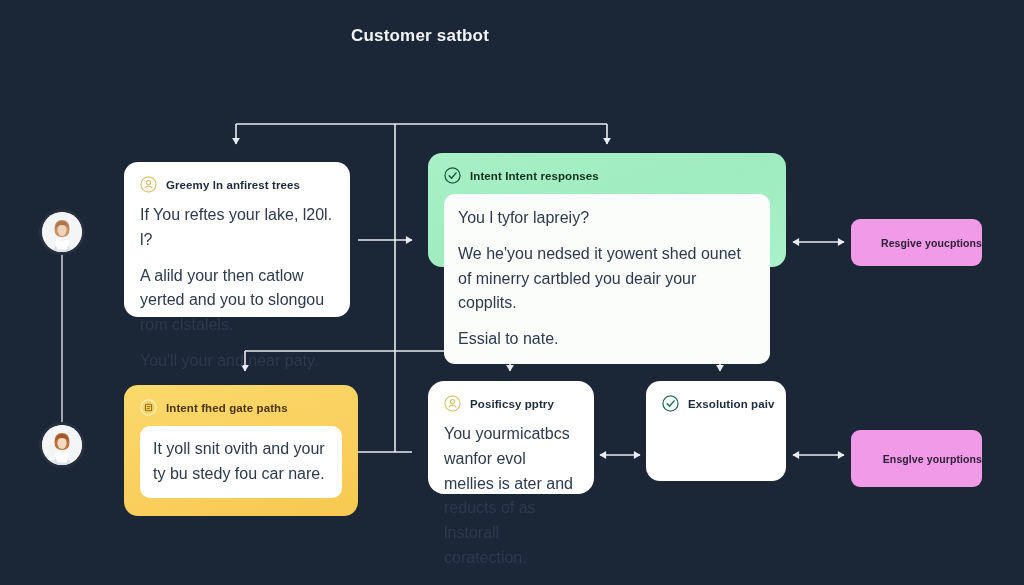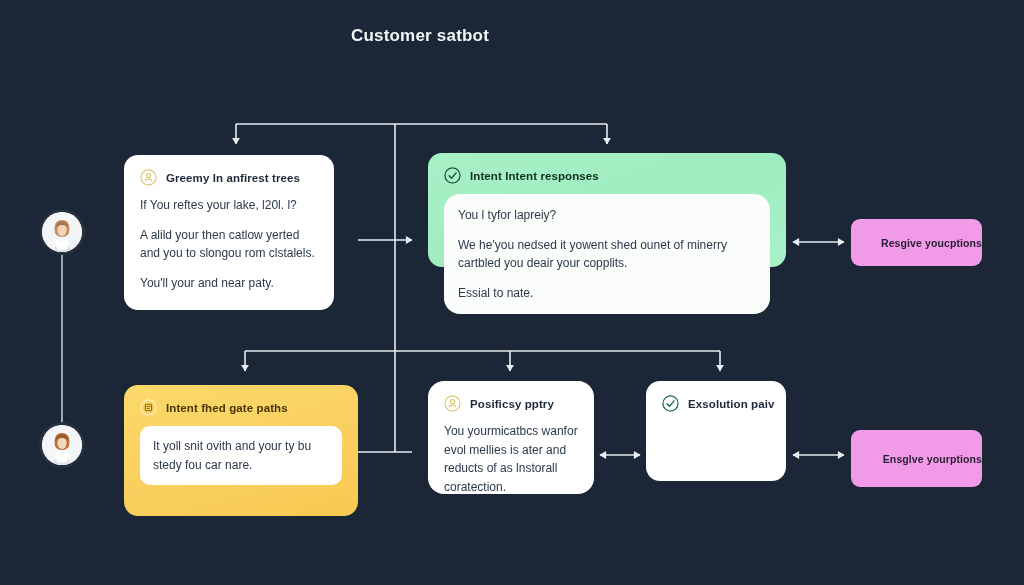--- a/index.html
+++ b/index.html
@@ -85,40 +85,40 @@
     font-size: 11.5px;
     font-weight: 700;
     color: #1d2a3a;
     letter-spacing: 0.1px;
     white-space: nowrap;
   }
   .card.green .card-title { color: #10301f; }
   .card.yellow .card-title { color: #4a3405; }
 
   .card-body {
-    font-size: 12px;
+    font-size: 16px;
     line-height: 1.55;
     color: #2c3a4b;
   }
   .card-body p { margin: 0 0 11px 0; }
   .card-body p:last-child { margin-bottom: 0; }
 
   .inner-panel {
     background: #fbfdfb;
-    border-radius: 16px;
+    border-radius: 11px;
     padding: 12px 14px;
   }
   .inner-panel.flat {
     background: #ffffff;
     border-radius: 10px;
     padding: 11px 13px;
   }
 
   
-  #card-greeting  { left: 124px; top: 155px; width: 210px; height: 155px; }
+  #card-greeting  { left: 124px; top: 162px; width: 226px; height: 155px; }
   #card-intent    { left: 428px; top: 153px; width: 358px; height: 114px; }
   #card-paths     { left: 124px; top: 385px; width: 234px; height: 131px; }
   #card-policy    { left: 428px; top: 381px; width: 166px; height: 113px; border-radius: 16px; }
   #card-escalate  { left: 646px; top: 381px; width: 140px; height: 100px; }
 
   
   .pill {
     position: absolute;
     border-radius: 9px;
     background: #f09ae8;

